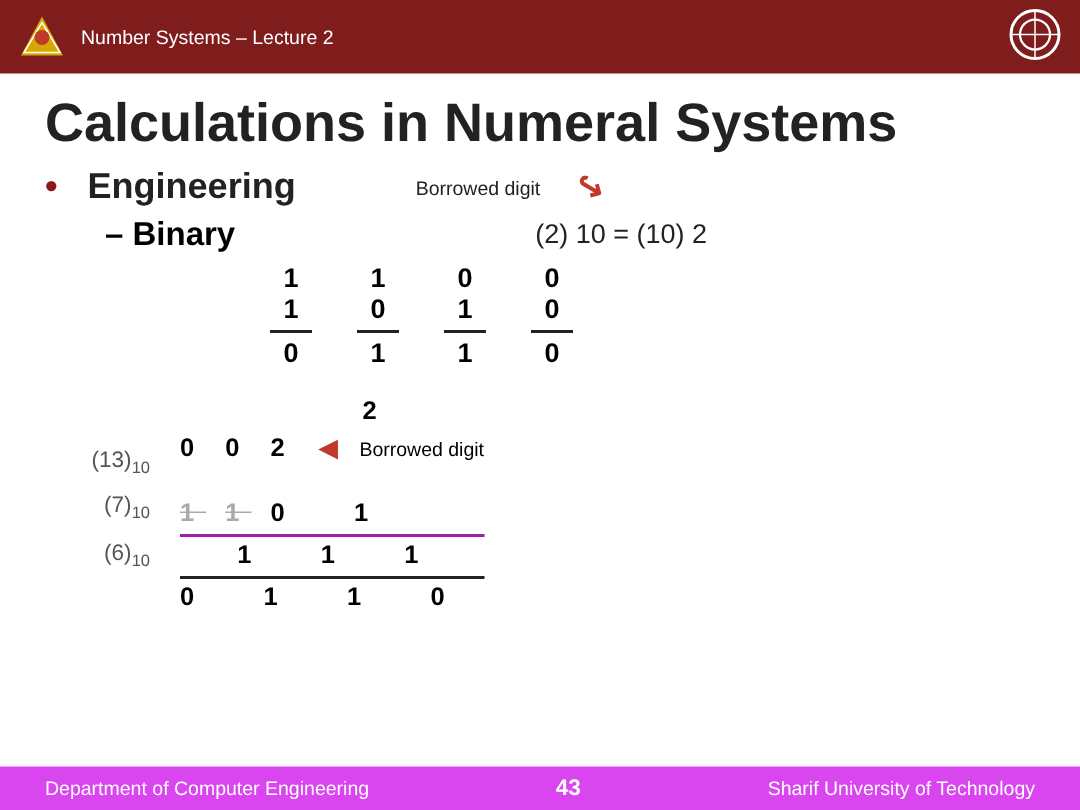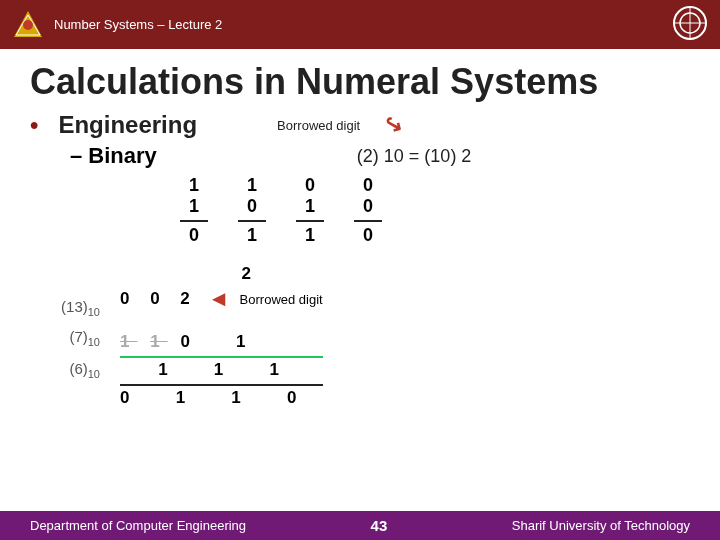--- a/index.html
+++ b/index.html
@@ -48,21 +48,21 @@
     .bullet-dot {
       color: #8B1A1A;
     }
 
     
     #footer {
       position: absolute;
       bottom: 0;
       left: 0;
       right: 0;
-      background: #701a75;
+      background: #d946ef;
       color: #fff;
       font-size: 13px;
       padding: 6px 30px;
       display: flex;
       justify-content: space-between;
       align-items: center;
     }
 
     
     .strike {
@@ -186,21 +186,21 @@
       </div>
 
       <div style="font-size:17px; font-weight:bold; letter-spacing:8px; margin-top:20px;">
         <span class="strike">1</span>
         <span class="strike">1</span>
         <span>0</span>
         &nbsp;
         <span>1</span>
       </div>
 
-      <div style="font-size:17px; font-weight:bold; letter-spacing:8px; margin-top:4px; border-top: 2px solid #22c55e; padding-top:2px;">
+      <div style="font-size:17px; font-weight:bold; letter-spacing:8px; margin-top:4px; border-top: 2px solid #a21caf; padding-top:2px;">
         &nbsp;&nbsp;
         <span>1</span>
         &nbsp;
         <span>1</span>
         &nbsp;
         <span>1</span>
       </div>
 
       <div style="font-size:17px; font-weight:bold; letter-spacing:8px; margin-top:4px; border-top: 2px solid #222; padding-top:2px;">
         <span>0</span>

